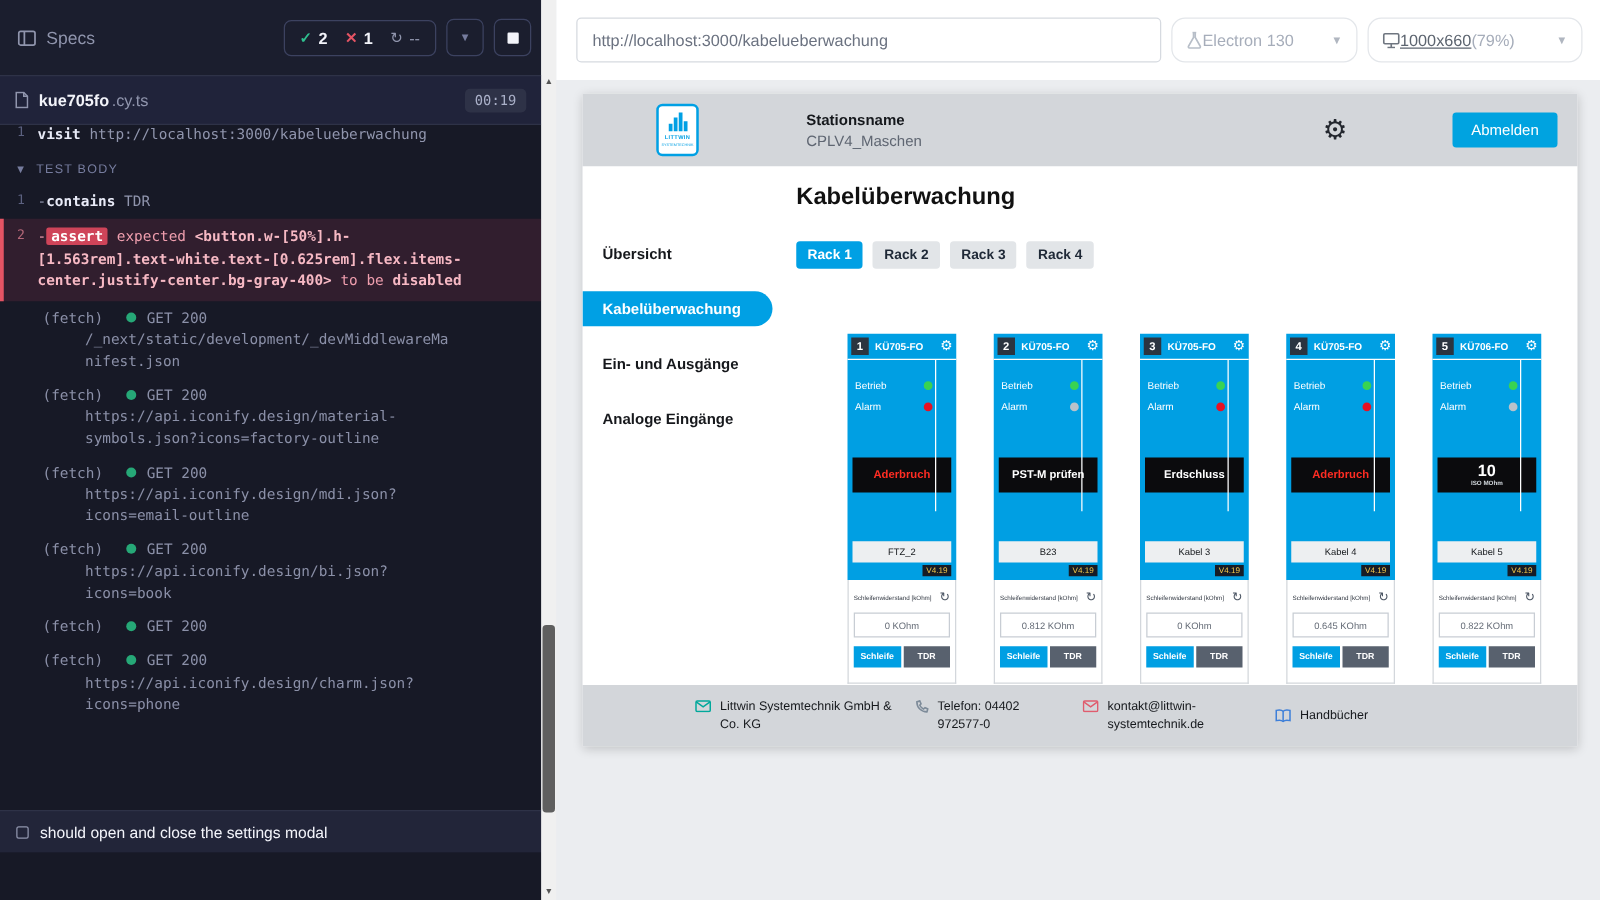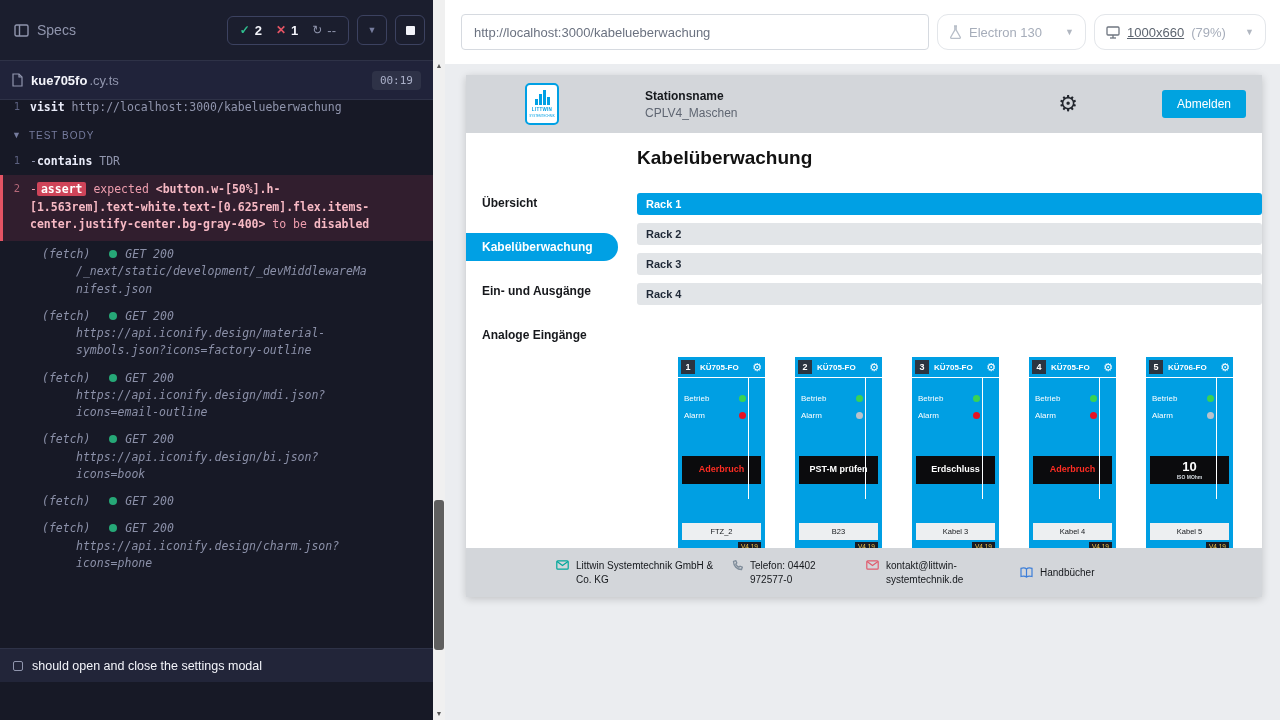--- a/index.html
+++ b/index.html
@@ -34,41 +34,41 @@
   .section-row { display:flex; align-items:center; gap:7px; padding:10px 10px 8px 12px; color:#767c9e; font-size:10px; letter-spacing:1px; font-family:"Liberation Sans",sans-serif; cursor:pointer; }
   .chev { font-size:9px; color:#767c9e; }
 
   .failed-block { background:#311e2e; border-left:3px solid #e45464; display:flex; padding:6px 10px 8px 0; margin-top:2px; }
   .failed-block .cmd-num { color:#b56879; width:27px; }
   .assert-body { flex:1; color:#ef9eae; line-height:1.5; overflow-wrap:break-word; max-width:360px; }
   .assert-chip { background:#cf4459; color:#fff; font-weight:bold; border-radius:2px; padding:0 4px; }
   .assert-sel { font-weight:bold; color:#f7b9c4; }
   .assert-state { font-weight:bold; color:#f7b9c4; }
 
-  .fetch-row { display:flex; padding:5px 10px 5px 12px; font-style:italic; color:#8b90a8; }
+  .fetch-row { display:flex; padding:5px 10px 5px 4px; color:#8b90a8; }
   .fetch-body { flex:1; line-height:1.5; }
   .fetch-url { max-width:330px; overflow-wrap:break-word; padding-left:34px; }
   .dot { display:inline-block; width:8px; height:8px; border-radius:50%; background:#26a877; margin:0 1px 0 12px; }
   .fetch-status { color:#8b90a8; }
 
   .r-footer { height:34px; background:#222539; border-top:1px solid #2e3247; display:flex; align-items:center; gap:9px; padding:0 13px; font-size:12.5px; color:#f3f4fa; flex-shrink:0; }
   .test-icon { width:10px; height:10px; border:1.5px solid #9095ad; border-radius:2px; flex-shrink:0; }
   .r-bottomfill { height:38px; background:#171926; flex-shrink:0; }
 
   
   .vscroll { width:12px; background:#f0f0f0; position:relative; flex-shrink:0; }
   .vscroll .up { position:absolute; top:62px; left:0; width:12px; text-align:center; font-size:7px; color:#555; }
   .vscroll .down { position:absolute; bottom:3px; left:0; width:12px; text-align:center; font-size:7px; color:#555; }
   .vscroll .thumb { position:absolute; top:500px; left:1px; width:10px; height:150px; background:#5f5f5f; border-radius:3px; }
 
   
   .preview { flex:1; display:flex; flex-direction:column; }
   .toolbar { height:64px; background:#fff; display:flex; align-items:center; padding:0 14px 0 16px; gap:8px; flex-shrink:0; }
   .url-box { width:468px; height:36px; border:1px solid #d6dae0; border-radius:4px; color:#6b7280; font-size:13px; padding:0 12px; font-family:"Liberation Sans",sans-serif; background:#fff; }
-  .sel-box { height:36px; border:1px solid #e3e6ea; border-radius:11px; display:flex; align-items:center; gap:7px; padding:0 11px; font-size:13px; color:#a6adba; background:#fff; cursor:pointer; }
+  .sel-box { height:36px; border:1px solid #e3e6ea; border-radius:11px; display:flex; align-items:center; gap:0; padding:0 11px; font-size:13px; color:#a6adba; background:#fff; cursor:pointer; }
   .sel-browser { width:149px; margin-left:auto; }
   .sel-viewport { width:172px; }
   .vp-size { color:#5d6570;text-decoration:underline; }
   .vp-zoom { color:#a6adba; }
   .sel-chev { margin-left:auto; font-size:9px; color:#b0b6c0; }
 
   .aut-wrap { flex:1; }
   .aut { margin:11px 0 0 21px; width:796px; height:522px; background:#fff; box-shadow:0 2px 8px rgba(0,0,0,.18); display:flex; flex-direction:column; }
 
   
@@ -85,21 +85,21 @@
   .hdr-gear { margin-left:auto; margin-right:84px; font-size:22px; color:#23272e; cursor:pointer; line-height:1; }
   .logout-btn { margin-right:16px; background:#00a3e0; color:#fff; border:none; border-radius:3px; font-size:12px; padding:7px 15px; font-family:inherit; cursor:pointer; }
 
   
   .app-body { flex:1; display:flex; overflow:hidden; }
   .app-sidebar { width:152px; flex-shrink:0; padding-top:56px; }
   .side-item { height:28px; display:flex; align-items:center; padding-left:16px; margin-bottom:16px; font-size:12px; font-weight:bold; color:#16181c; cursor:pointer; }
   .side-item.active { background:#00a0e4; color:#fff; border-radius:0 14px 14px 0; }
   .app-main { flex:1; padding:14px 0 0 19px; }
   .app-title { font-size:19px; font-weight:bold; color:#111; }
-  .tabs { display:flex; gap:8px; margin-top:24px;flex-direction:column; }
+  .tabs { display:flex; gap:8px; margin-top:24px; }
   .tab { height:22px; padding:0 9px; display:flex; align-items:center; background:#e2e5e8; color:#1f2937; font-size:11px; font-weight:bold; border-radius:3px; cursor:pointer; }
   .tab.active { background:#00a0e4; color:#fff; }
 
   .cards { display:flex; gap:30px; margin:52px 0 0 41px; }
   .card { width:87px; flex-shrink:0; }
   .card-top { background:#009fe3; height:197px; position:relative; color:#fff; }
   .card-top::after { content:""; position:absolute; top:21px; bottom:55px; right:16px; width:1px; background:#fff; }
   .card-head { height:21px; display:flex; align-items:center; padding:0 3px; border-bottom:1px solid #fff; }
   .card-num { width:14px; height:14px; background:#2b3440; color:#fff; font-size:9px; font-weight:bold; display:flex; align-items:center; justify-content:center; flex-shrink:0; }
   .card-model { font-size:8px; font-weight:bold; margin-left:5px; white-space:nowrap; }

